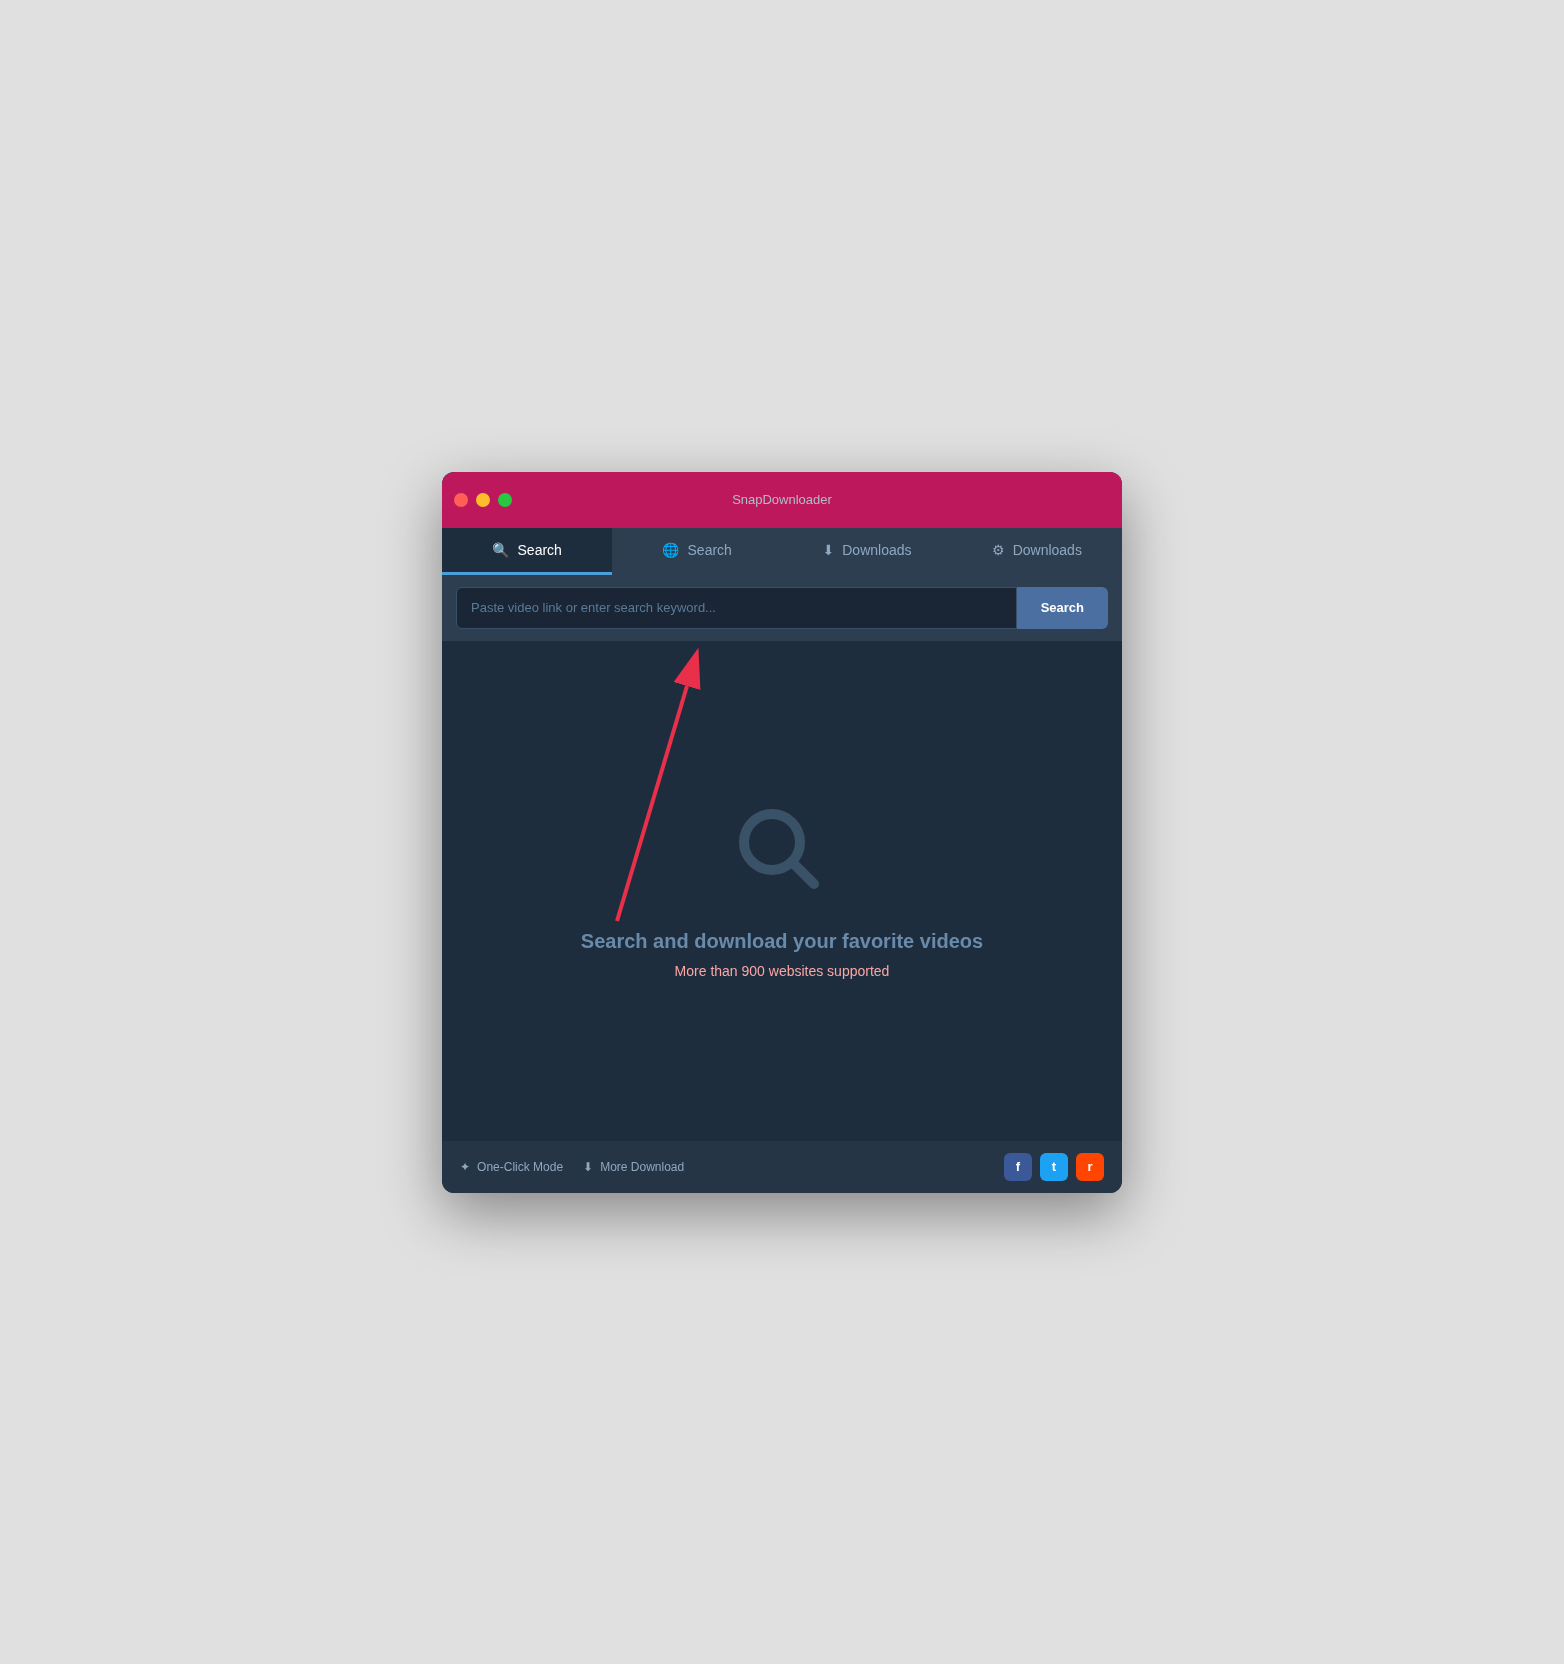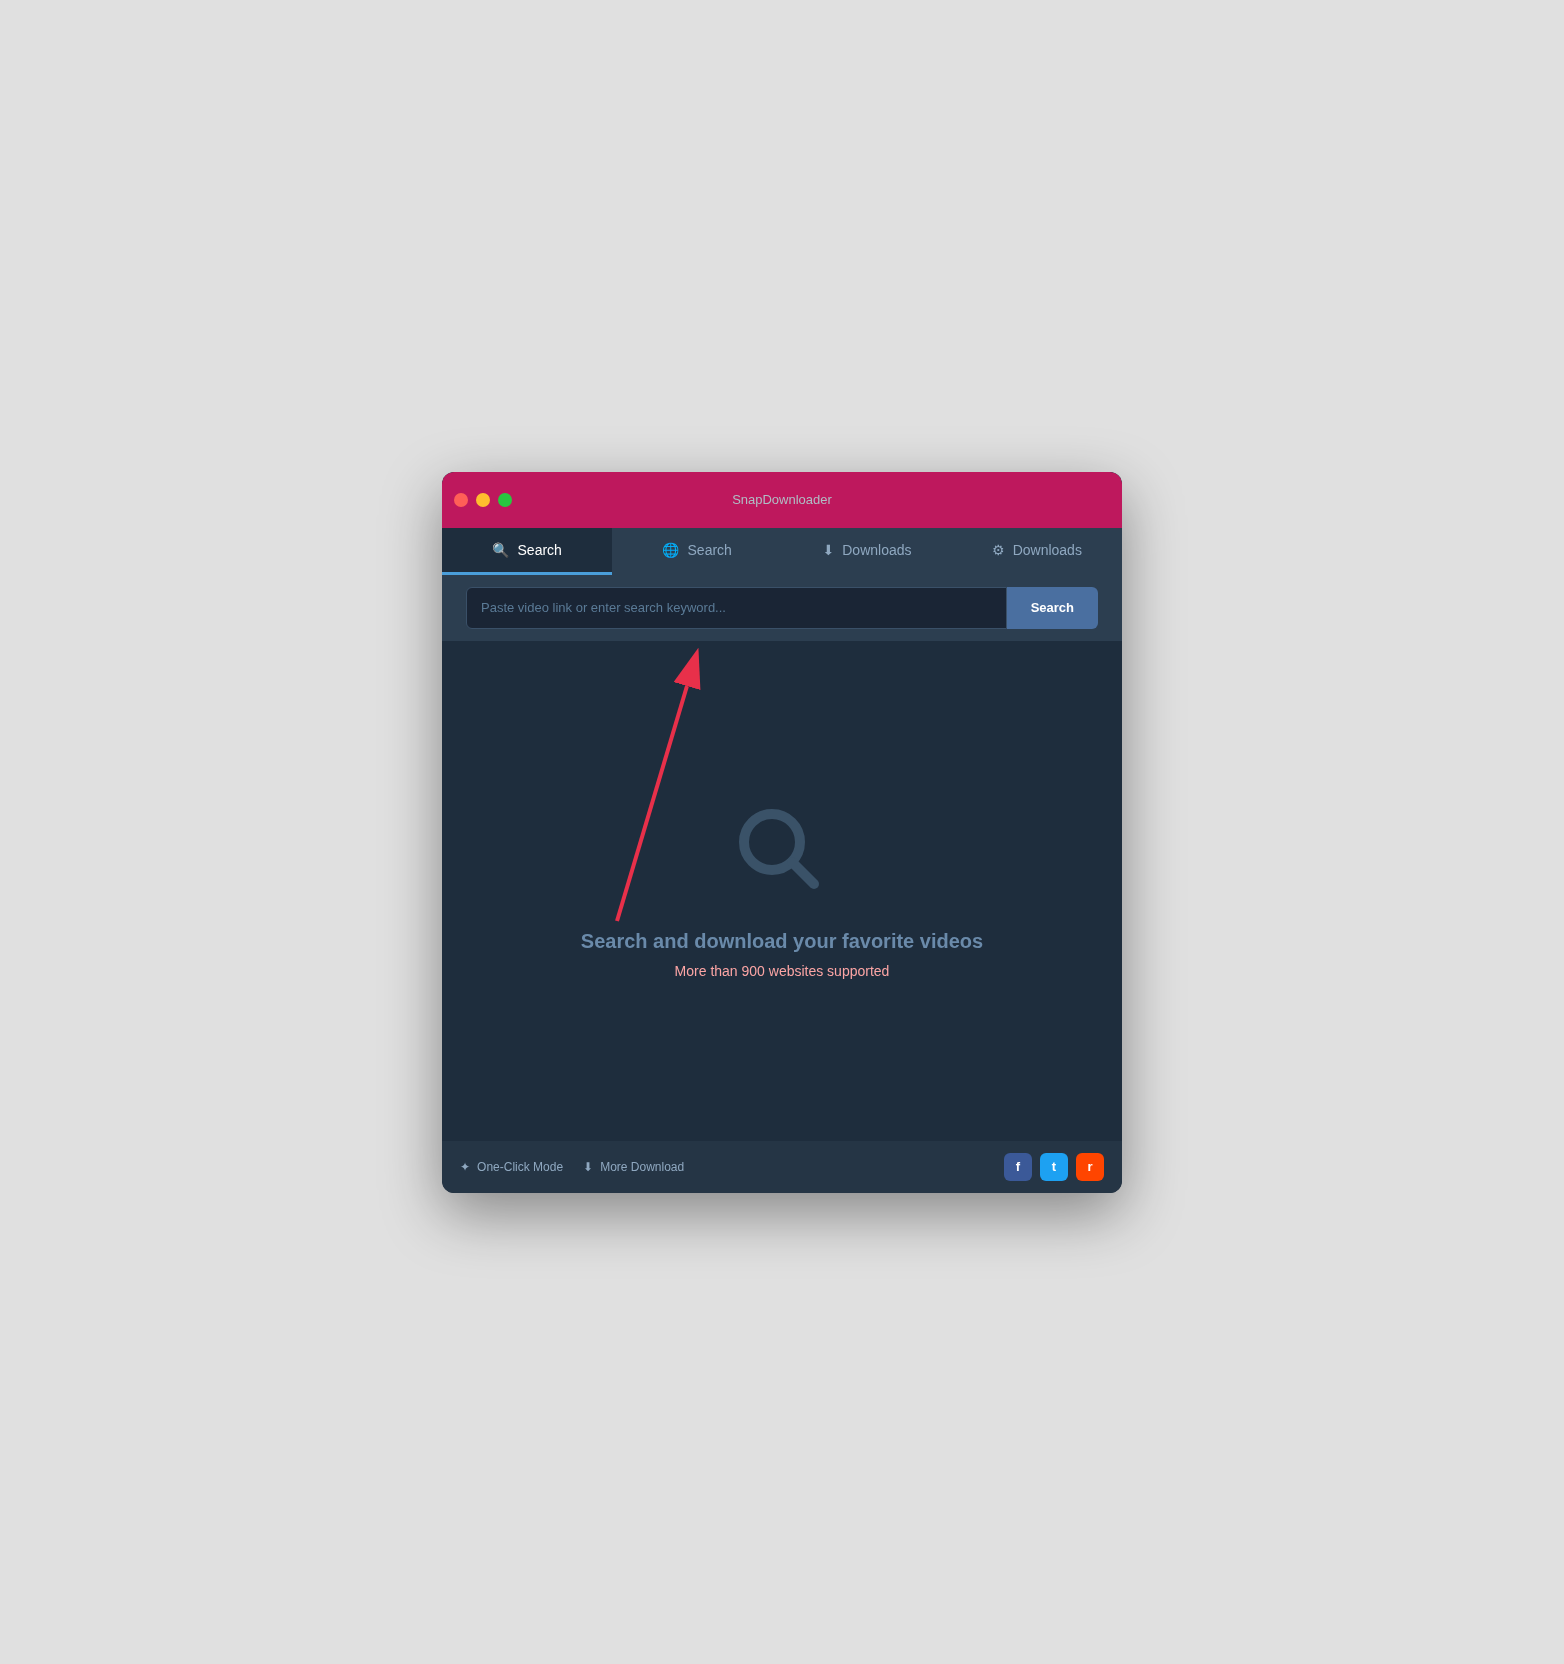--- a/index.html
+++ b/index.html
@@ -84,21 +84,21 @@
       border-bottom: 3px solid #4a9eda;
     }
 
     .tab-icon {
       font-size: 14px;
     }
 
     
     .search-bar {
       background: #2c3e50;
-      padding: 12px 24px;
+      padding: 12px 14px;
       display: flex;
       gap: 0;
       align-items: center;
     }
 
     .search-input {
       flex: 1;
       background: #1a2535;
       border: 1.5px solid #3a5068;
       border-radius: 6px 0 0 6px;

